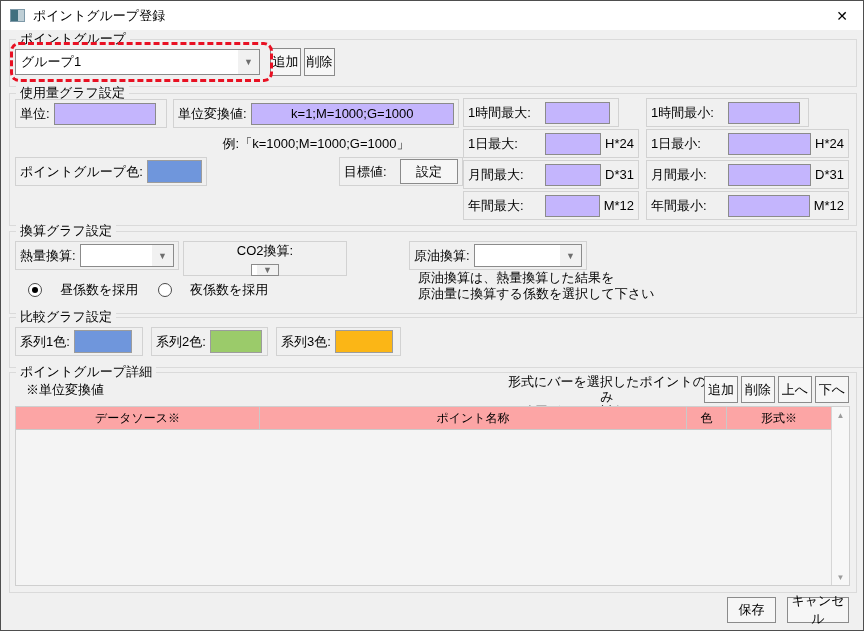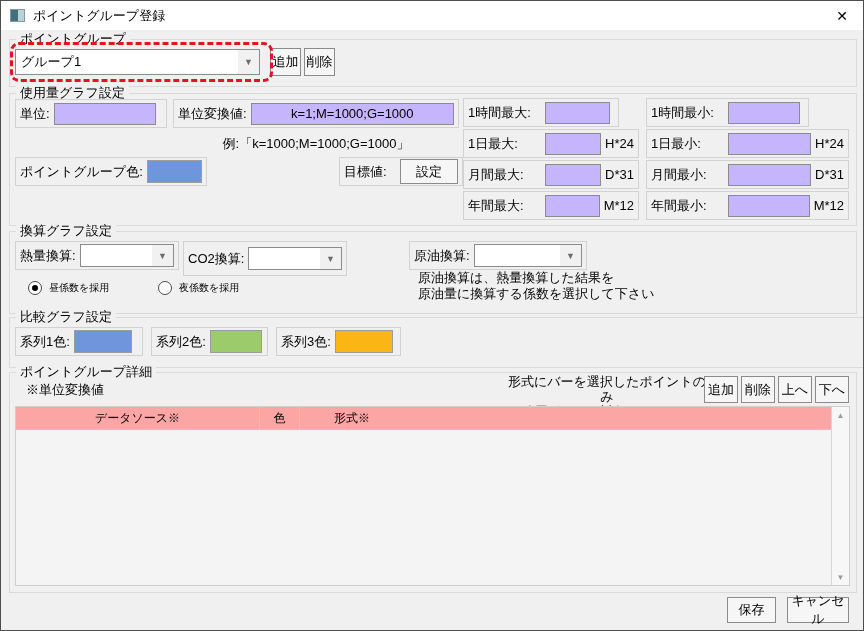--- a/index.html
+++ b/index.html
@@ -60,24 +60,24 @@
   .pos-f0{left:453px;top:4px;width:156px;height:29px;}
   .pos-f1{left:636px;top:4px;width:163px;height:29px;}
   .pos-f2{left:453px;top:35px;width:176px;height:29px;}
   .pos-f3{left:636px;top:35px;width:203px;height:29px;}
   .pos-f4{left:453px;top:66px;width:176px;height:29px;}
   .pos-f5{left:636px;top:66px;width:203px;height:29px;}
   .pos-f6{left:453px;top:97px;width:176px;height:29px;}
   .pos-f7{left:636px;top:97px;width:203px;height:29px;}
   
   .p-heat{left:5px;top:9px;width:164px;height:29px;}
-  .p-co2{left:173px;top:9px;width:164px;height:35px;}
+  .p-co2{left:173px;top:9px;width:164px;height:35px;flex-direction:column;}
   .p-oil{left:399px;top:9px;width:178px;height:29px;}
   .combo2{flex:1;height:23px;min-width:0;}
-  .radio{position:absolute;display:flex;align-items:center;gap:7px;font-size:10px;}
+  .radio{position:absolute;display:flex;align-items:center;gap:18px;font-size:13px;}
   .r-day{left:18px;top:49px;}
   .r-night{left:148px;top:49px;}
   .rdot{width:14px;height:14px;border:1px solid #4A4A4A;border-radius:50%;background:#FFF;
     display:flex;align-items:center;justify-content:center;box-sizing:border-box;}
   .rdot.sel::after{content:"";width:6px;height:6px;background:#000;border-radius:50%;}
   .cnote{position:absolute;left:408px;top:38px;font-size:13px;line-height:16px;}
   
   .p-s1{left:5px;top:9px;width:128px;height:29px;}
   .p-s2{left:141px;top:9px;width:117px;height:29px;}
   .p-s3{left:266px;top:9px;width:125px;height:29px;}
@@ -255,20 +255,21 @@
       <div>積層グラフの対象となります</div>
     </div>
     <button class="btn db db-add">追加</button>
     <button class="btn db db-del">削除</button>
     <button class="btn db db-up">上へ</button>
     <button class="btn db db-down">下へ</button>
 
     <div class="dtable">
       <div class="thead">
         <span class="th th0">データソース※</span>
+        <span class="th th1">ポイント名称</span>
         <span class="th th2">色</span>
         <span class="th th3">形式※</span>
       </div>
       <div class="tbody"></div>
       <div class="tscroll">
         <span class="sarrow">▲</span>
         <span class="sarrow">▼</span>
       </div>
     </div>
   </div>

